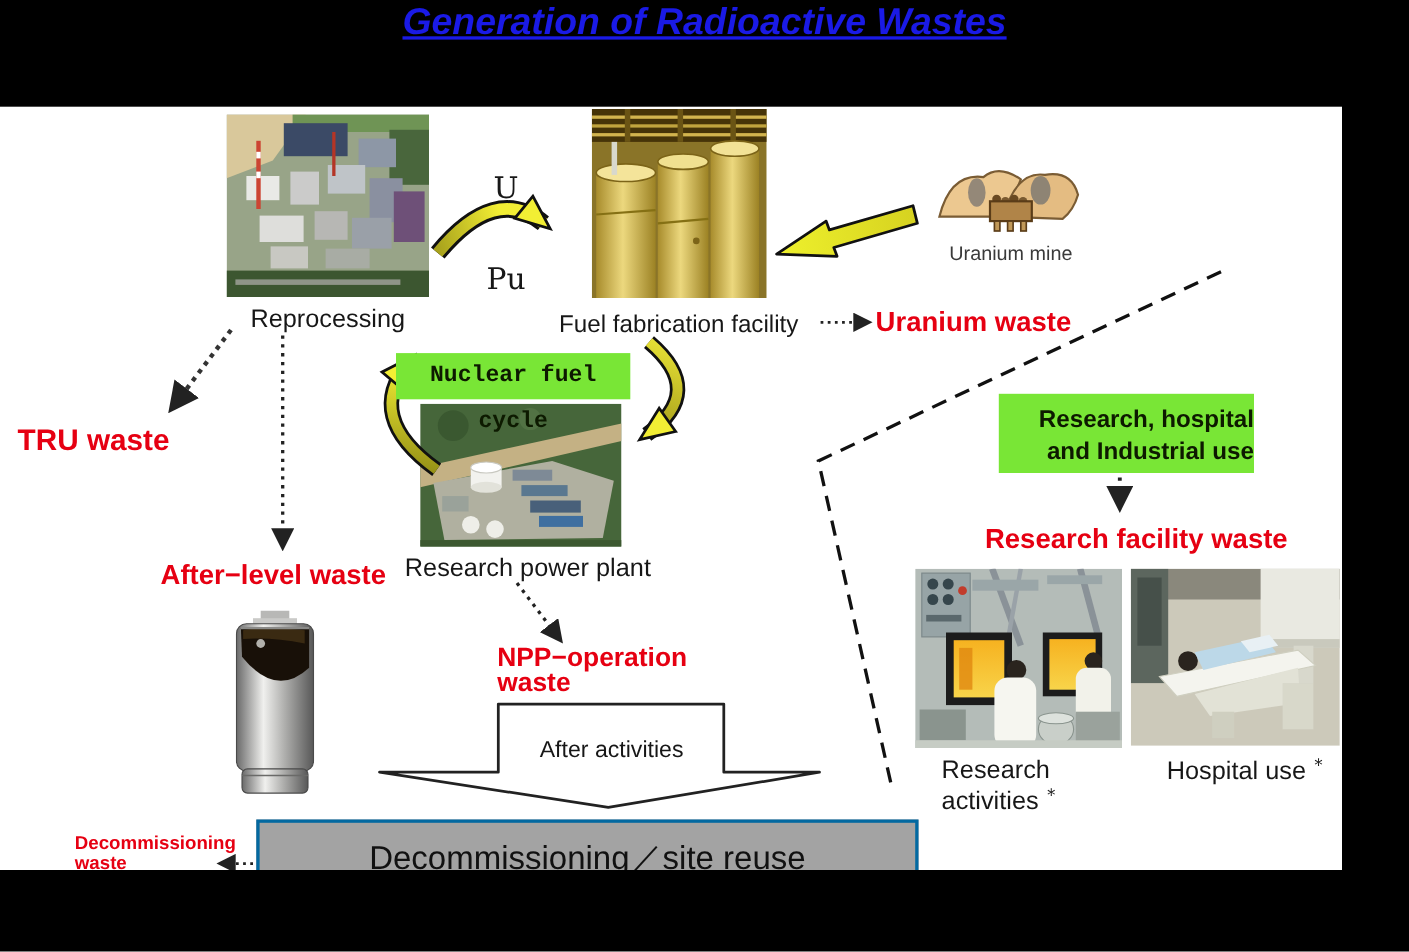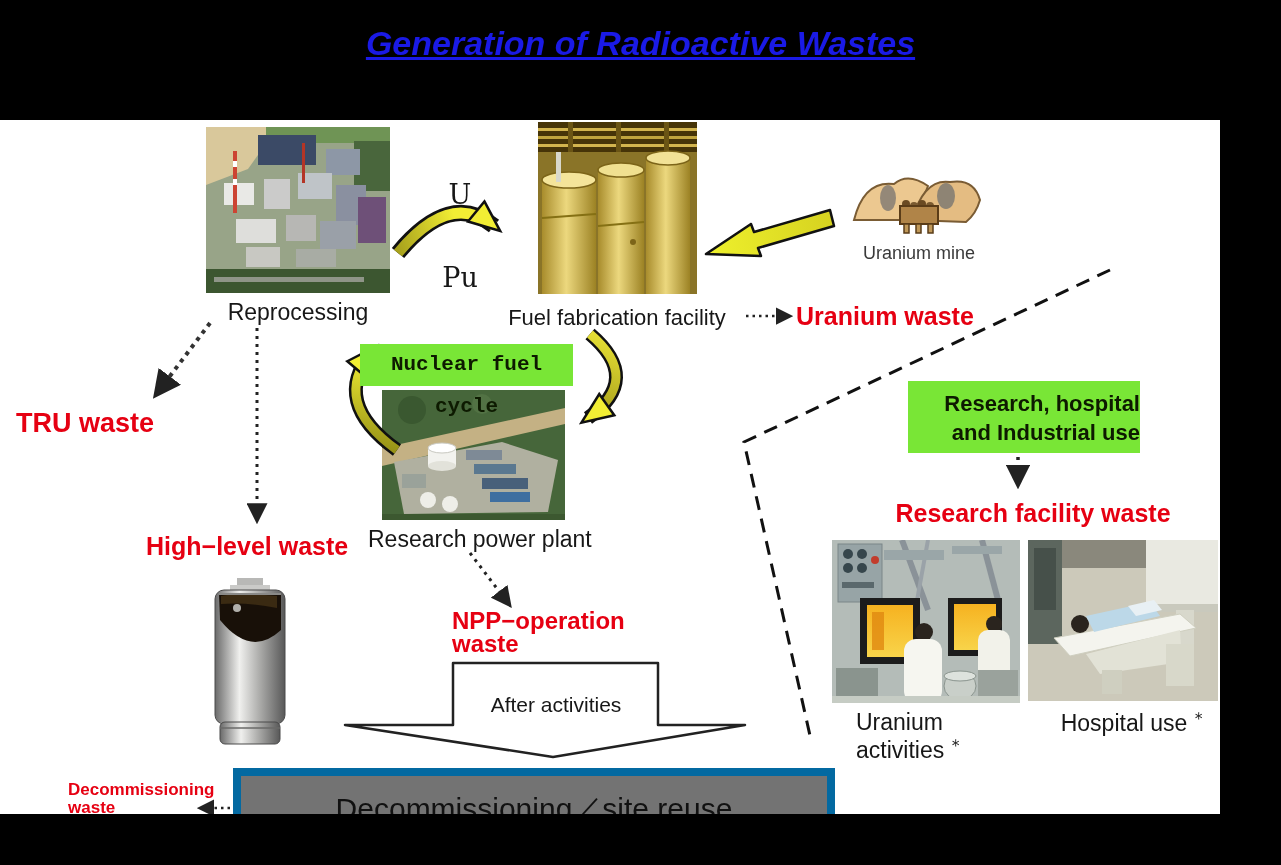--- a/index.html
+++ b/index.html
@@ -1,31 +1,31 @@
 <!DOCTYPE html>
 <html><head>
 <meta charset="utf-8">
 <style>
   html,body{margin:0;padding:0;background:#000;}
   .stage{position:relative;width:1281px;height:791px;background:#000;overflow:hidden;
-         font-family:"Liberation Sans",sans-serif;margin-top:23px;}
+         font-family:"Liberation Sans",sans-serif;}
   .title{position:absolute;top:1px;left:0;width:1281px;text-align:center;
          font-size:34px;font-weight:bold;font-style:italic;color:#1a1ae6;
          text-decoration:underline;letter-spacing:0px;z-index:2;}
   .content{position:absolute;left:0;top:97px;width:1220px;height:723px;background:#fff;z-index:1;}
   .photo{position:absolute;z-index:1;}
   .photo svg{display:block;}
   .overlay{position:absolute;left:0;top:0;width:1220px;height:723px;z-index:5;pointer-events:none;}
   .label{position:absolute;z-index:6;color:#171717;white-space:nowrap;line-height:1.08;}
   .red{color:#e60012;font-weight:bold;}
   .center{text-align:center;}
   .serif{font-family:"DejaVu Serif","Liberation Serif",serif;}
   .greenbox{position:absolute;z-index:6;background:#79e636;color:#0d1a00;font-weight:bold;
             text-align:center;}
-  .cyanbox{position:absolute;z-index:6;background:#737373;border:8px solid #0369a1;
+  .cyanbox{position:absolute;z-index:6;background:#a3a3a3;border:3px solid #0369a1;
            color:#111;text-align:center;}
   .refmark{font-size:17px;position:relative;top:-7px;margin-left:3px;}
 </style>
 </head>
 <body>
 
 <div class="stage">
   <div class="title">Generation of Radioactive Wastes</div>
 
   <div class="content">
@@ -269,38 +269,38 @@
     <div class="label red" style="left:796px;top:183px;font-size:25px;">Uranium waste</div>
 
     <div class="label center" style="left:848px;top:124px;width:142px;font-size:18px;color:#3a3a3a;">Uranium mine</div>
 
     <div class="label red" style="left:16px;top:289px;font-size:27px;">TRU waste</div>
 
     <div class="greenbox" style="left:360px;top:224px;width:213px;height:42px;font-size:21px;line-height:42px;font-family:Liberation Mono, monospace;">Nuclear fuel cycle</div>
 
     <div class="label center" style="left:368px;top:407px;width:212px;font-size:23px;">Research power plant</div>
 
-    <div class="label red" style="left:146px;top:413px;font-size:25px;">High−level waste</div>
+    <div class="label red" style="left:146px;top:413px;font-size:25px;">After−level waste</div>
 
     <div class="label red" style="left:452px;top:489px;font-size:24px;line-height:23px;">
       <div>NPP−operation</div>
       <div>waste</div>
     </div>
 
     <div class="label center" style="left:455px;top:574px;width:202px;font-size:21px;">After activities</div>
 
     <div class="greenbox" style="left:908px;top:261px;width:232px;height:72px;font-size:22px;line-height:29px;padding-top:8px;box-sizing:border-box;text-align:right;">
       <div>Research, hospital</div>
       <div>and Industrial use</div>
     </div>
 
     <div class="label red center" style="left:878px;top:380px;width:310px;font-size:25px;">Research facility waste</div>
 
     <div class="label" style="left:856px;top:588px;font-size:23px;line-height:28px;">
-      <div>Uranium</div>
+      <div>Research</div>
       <div><span>activities</span><span class="refmark">＊</span></div>
     </div>
 
     <div class="label center" style="left:1048px;top:591px;width:172px;font-size:23px;">
       <span>Hospital use</span><span class="refmark">＊</span>
     </div>
 
     <div class="label red" style="left:68px;top:661px;font-size:17px;line-height:17.5px;">
       <div>Decommissioning</div>
       <div>waste</div>

